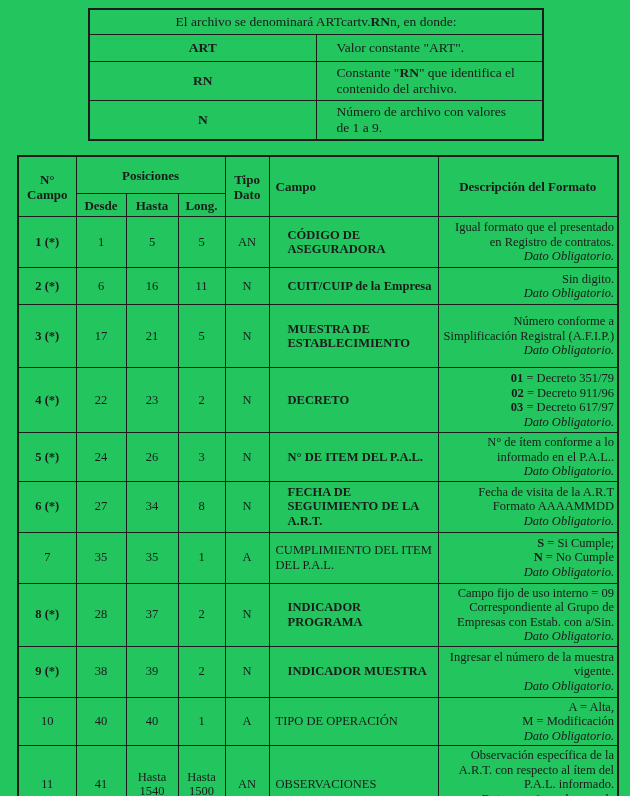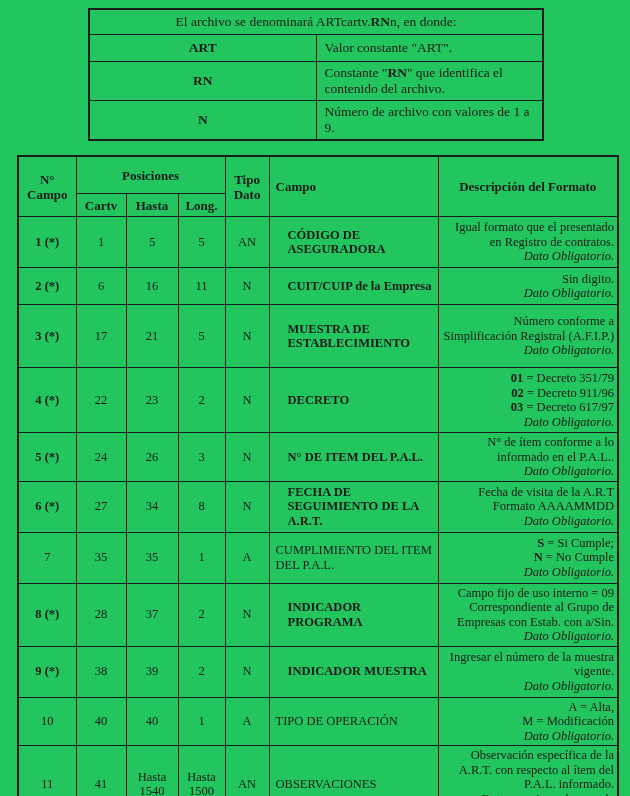--- a/index.html
+++ b/index.html
@@ -15,21 +15,21 @@
   span.i { font-style:italic; }
   .pre { white-space:pre-line; }
 
   
   .naming {
     position:absolute; left:88px; top:8px; width:456px;
     border:2px solid #1c1c1c; table-layout:fixed;
   }
   .naming td {
     border:1px solid #1c1c1c; font-size:13.5px; line-height:16px;
-    padding:3px 8px; height:20px; vertical-align:middle;
+    padding:3px 20px; height:20px; vertical-align:middle;
   }
   .naming td.title { text-align:center; padding:2px 4px; }
   .naming td.key  { text-align:center; font-weight:bold; }
 
   
   .fields {
     position:absolute; left:17px; top:155px; width:600px;
     border:2px solid #1c1c1c; table-layout:fixed;
   }
   .fields th, .fields td { border:1px solid #1c1c1c; }
@@ -103,21 +103,21 @@
       <tr class="hdr-top">
         <th rowspan="2" class="pre">N°
 Campo</th>
         <th colspan="3">Posiciones</th>
         <th rowspan="2" class="pre">Tipo
 Dato</th>
         <th rowspan="2" class="hdr-campo">Campo</th>
         <th rowspan="2">Descripción del Formato</th>
       </tr>
       <tr class="hdr-sub">
-        <th>Cartv</th>
+        <th>Desde</th>
         <th>Hasta</th>
         <th>Long.</th>
       </tr>
     </thead>
     <tbody>
         <tr>
           <td class="c-n b">1 (*)</td>
           <td>1</td>
           <td class="pre">5</td>
           <td class="pre">5</td>

